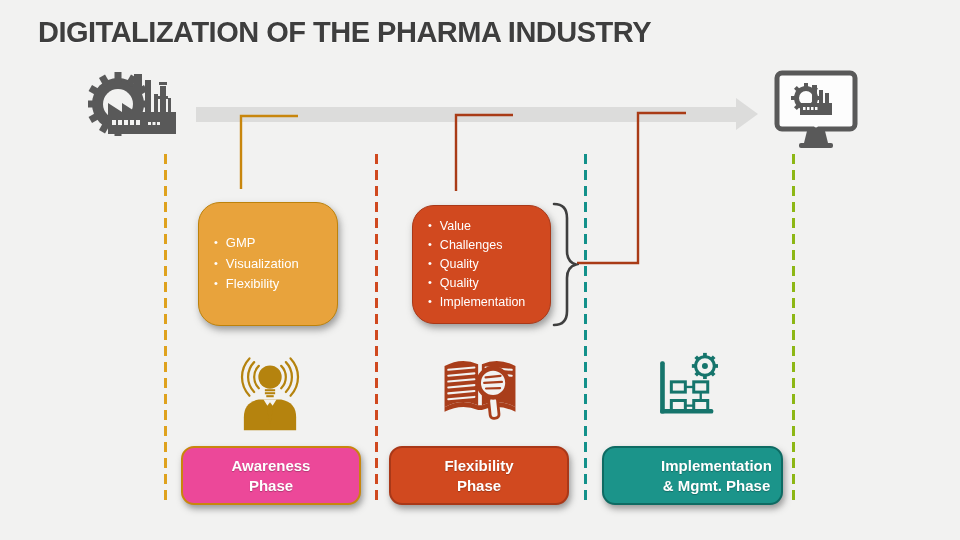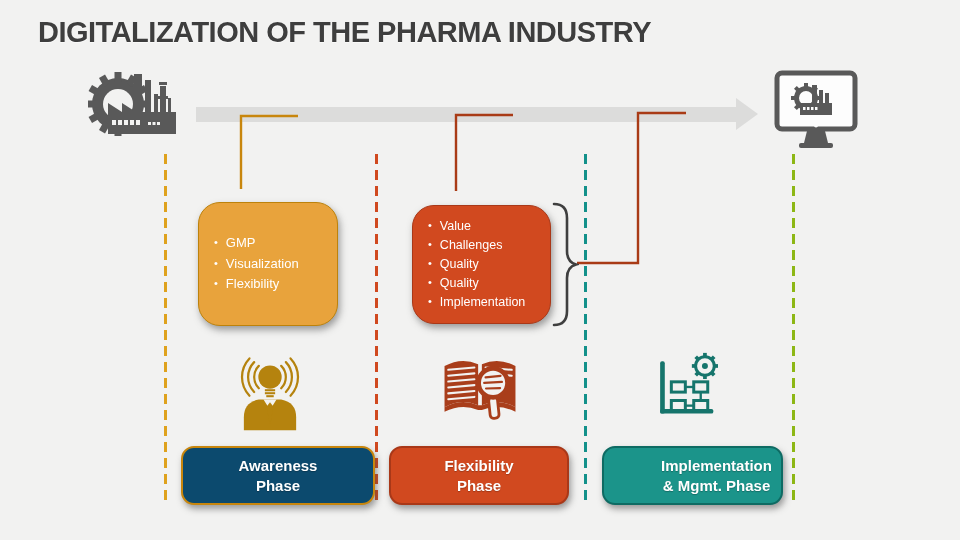--- a/index.html
+++ b/index.html
@@ -49,21 +49,21 @@
               background:#D1491F; border:1.5px solid #A93818; }
   .cbox-red li { font-size:12.5px; line-height:19px; }
 
   .brace { position:absolute; left:551px; top:202px; }
 
   
   .pbtn { position:absolute; top:446px; height:59px; border-radius:13px; box-sizing:border-box;
           display:flex; flex-direction:column; align-items:center; justify-content:center;
           color:#fff; font-weight:700; font-size:15px; line-height:19.5px;
           text-shadow:0 1px 1px rgba(0,0,0,.25); box-shadow:2px 4px 6px rgba(70,70,70,.5); }
-  .pbtn-awareness { left:181px; width:194px; background:#0c4a6e; border:2px solid #C8860D; }
+  .pbtn-awareness { left:181px; width:180px; background:#ec4899; border:2px solid #C8860D; }
   .pbtn-definition { left:389px; width:180px; background:#D1491F; border:2px solid #A93818; }
   .pbtn-implementation { left:602px; width:181px; background:#1B948A; border:2px solid #0E6B63;padding-left:48px; }
 </style>
 </head>
 <body>
 
 <div class="slide">
 
   <div class="title">DIGITALIZATION OF THE PHARMA INDUSTRY</div>
 

